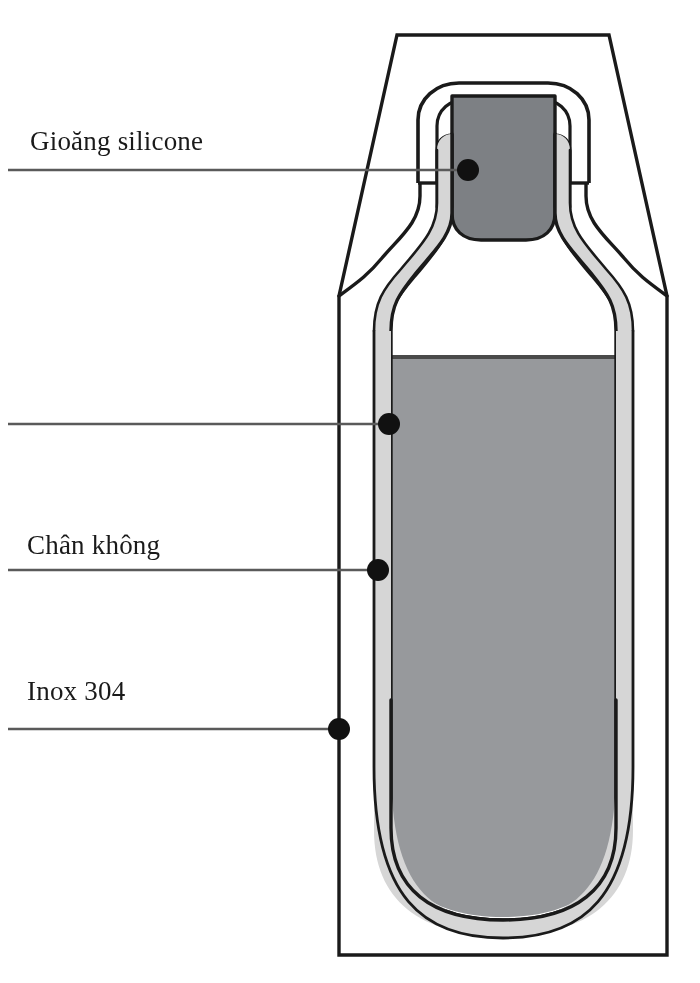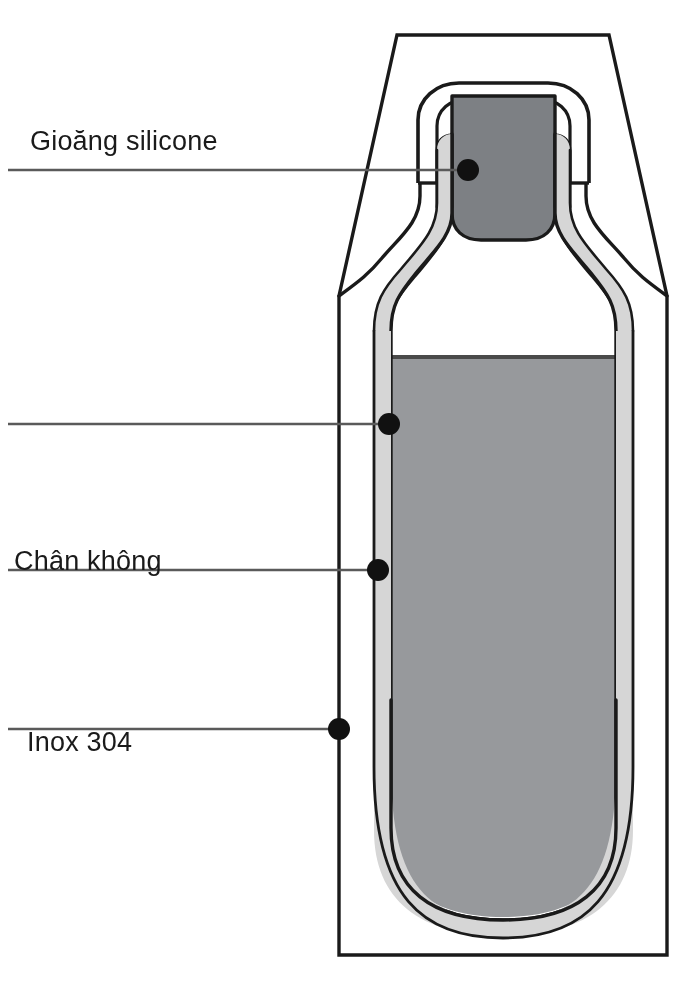--- a/index.html
+++ b/index.html
@@ -22,21 +22,21 @@
   }
   svg.diagram {
     position: absolute;
     left: 0; top: 0;
     width: 700px;
     height: 983px;
     display: block;
   }
   .callout-label {
     position: absolute;
-    font-family: Liberation Sans, sans-serif;
+    font-family: Liberation Serif, serif;
     font-size: 27px;
     font-weight: 400;
     color: #1a1a1a;
     white-space: nowrap;
     letter-spacing: 0.2px;
   }
 </style>
 </head>
 <body>
 
@@ -202,17 +202,17 @@
       <circle cx="389" cy="424" r="11" fill="#111111"></circle>
       <circle cx="378" cy="570" r="11" fill="#111111"></circle>
       <circle cx="339" cy="729" r="11" fill="#111111"></circle>
     </g>
 
   </svg>
 
   <div class="callout-label" style="left:30px; top:126px;">Gioăng silicone</div>
 
 
-  <div class="callout-label" style="left:14px; top:530px;margin-top:16px;">Chân không</div>
-
-  <div class="callout-label" style="left:27px; top:727px;">Inox 304</div>
+  <div class="callout-label" style="left:27px; top:530px;">Chân không</div>
+
+  <div class="callout-label" style="left:27px; top:676px;">Inox 304</div>
 
 </div>
 
 </body></html>

